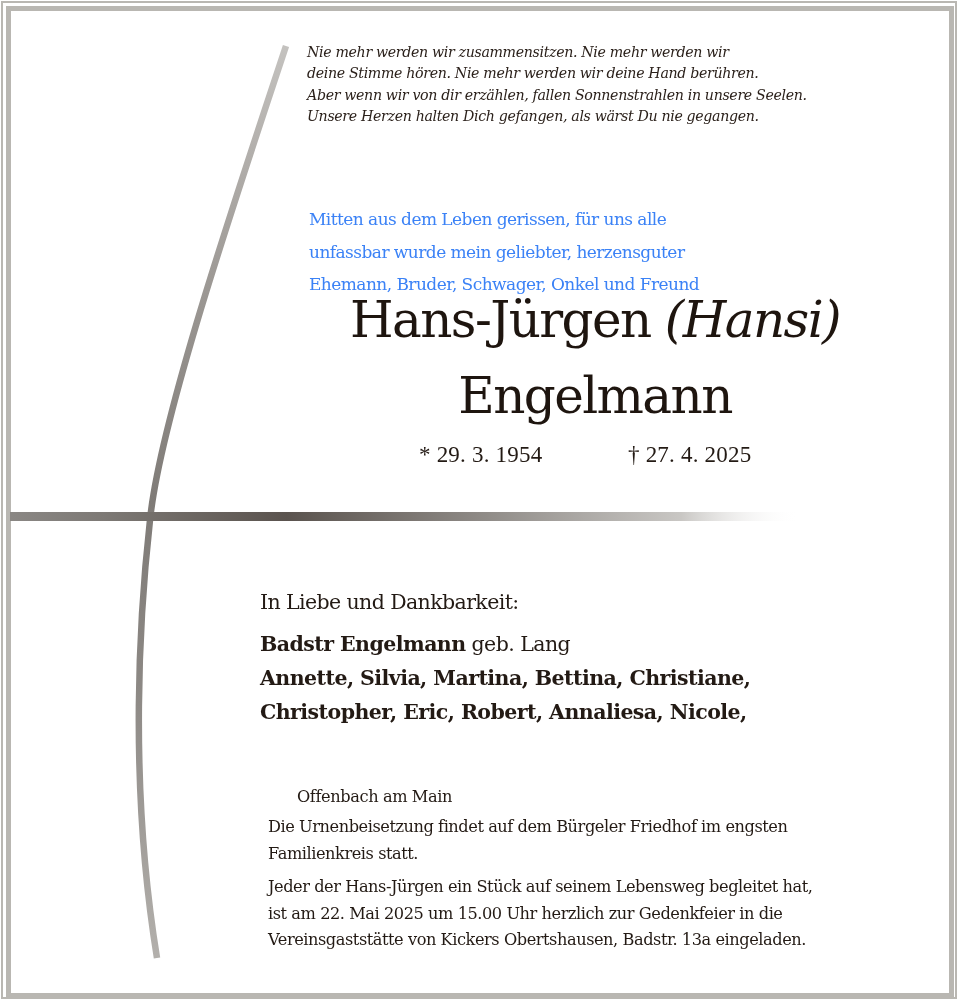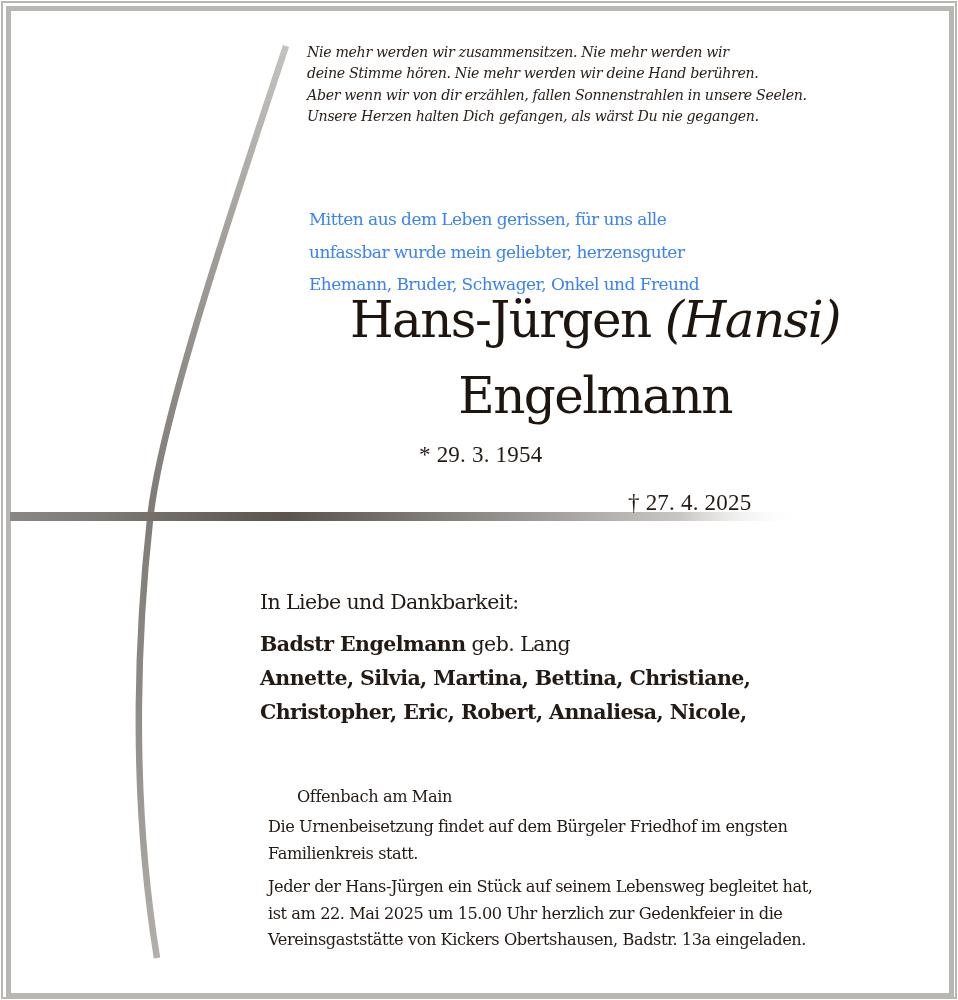--- a/index.html
+++ b/index.html
@@ -16,21 +16,21 @@
   .intro { left: 309px; top: 175px; font-size: 17px; line-height: 32.5px;
            font-family: "DejaVu Serif", serif; letter-spacing: -0.55px; color: #3b82f6; margin-top: 28px; }
   .name1 { left: 0; width: 1190px; top: 288px; text-align: center; font-size: 50px; line-height: 64px;
            font-family: "DejaVu Serif", serif; letter-spacing: -1.6px; color: #1e150f; }
   .name1 em { font-style: italic; text-align: right; }
   .name2 { left: 0; width: 1190px; top: 364px; text-align: center; font-size: 50px; line-height: 64px;
            font-family: "DejaVu Serif", serif; letter-spacing: -1.6px; color: #1e150f; }
   .dates { top: 440px; font-size: 21px; line-height: 30px; font-family: "Liberation Serif", serif;
            color: #231a14; letter-spacing: 0.2px; }
   .born { left: 419px; font-size: 23px; }
-  .died { left: 628px; font-size: 23px; margin-top: 48px; }
+  .died { left: 628px; font-size: 23px; }
   .thanks { left: 260px; top: 587px; font-size: 20.5px; line-height: 30px; letter-spacing: -0.6px; }
   .family { left: 260px; top: 627px; font-size: 20.5px; line-height: 34px; letter-spacing: -0.55px; }
   .family b { font-weight: bold; }
   .family .norm { font-weight: normal; }
   .loc { left: 261px; top: 785px; font-size: 16.2px; line-height: 24px; letter-spacing: -0.4px; margin-left: 36px; }
   .info { left: 268px; font-size: 16.2px; line-height: 26.5px; letter-spacing: -0.45px; }
   .info1 { top: 814px; }
   .info2 { top: 874px; }
 </style>
 </head>

